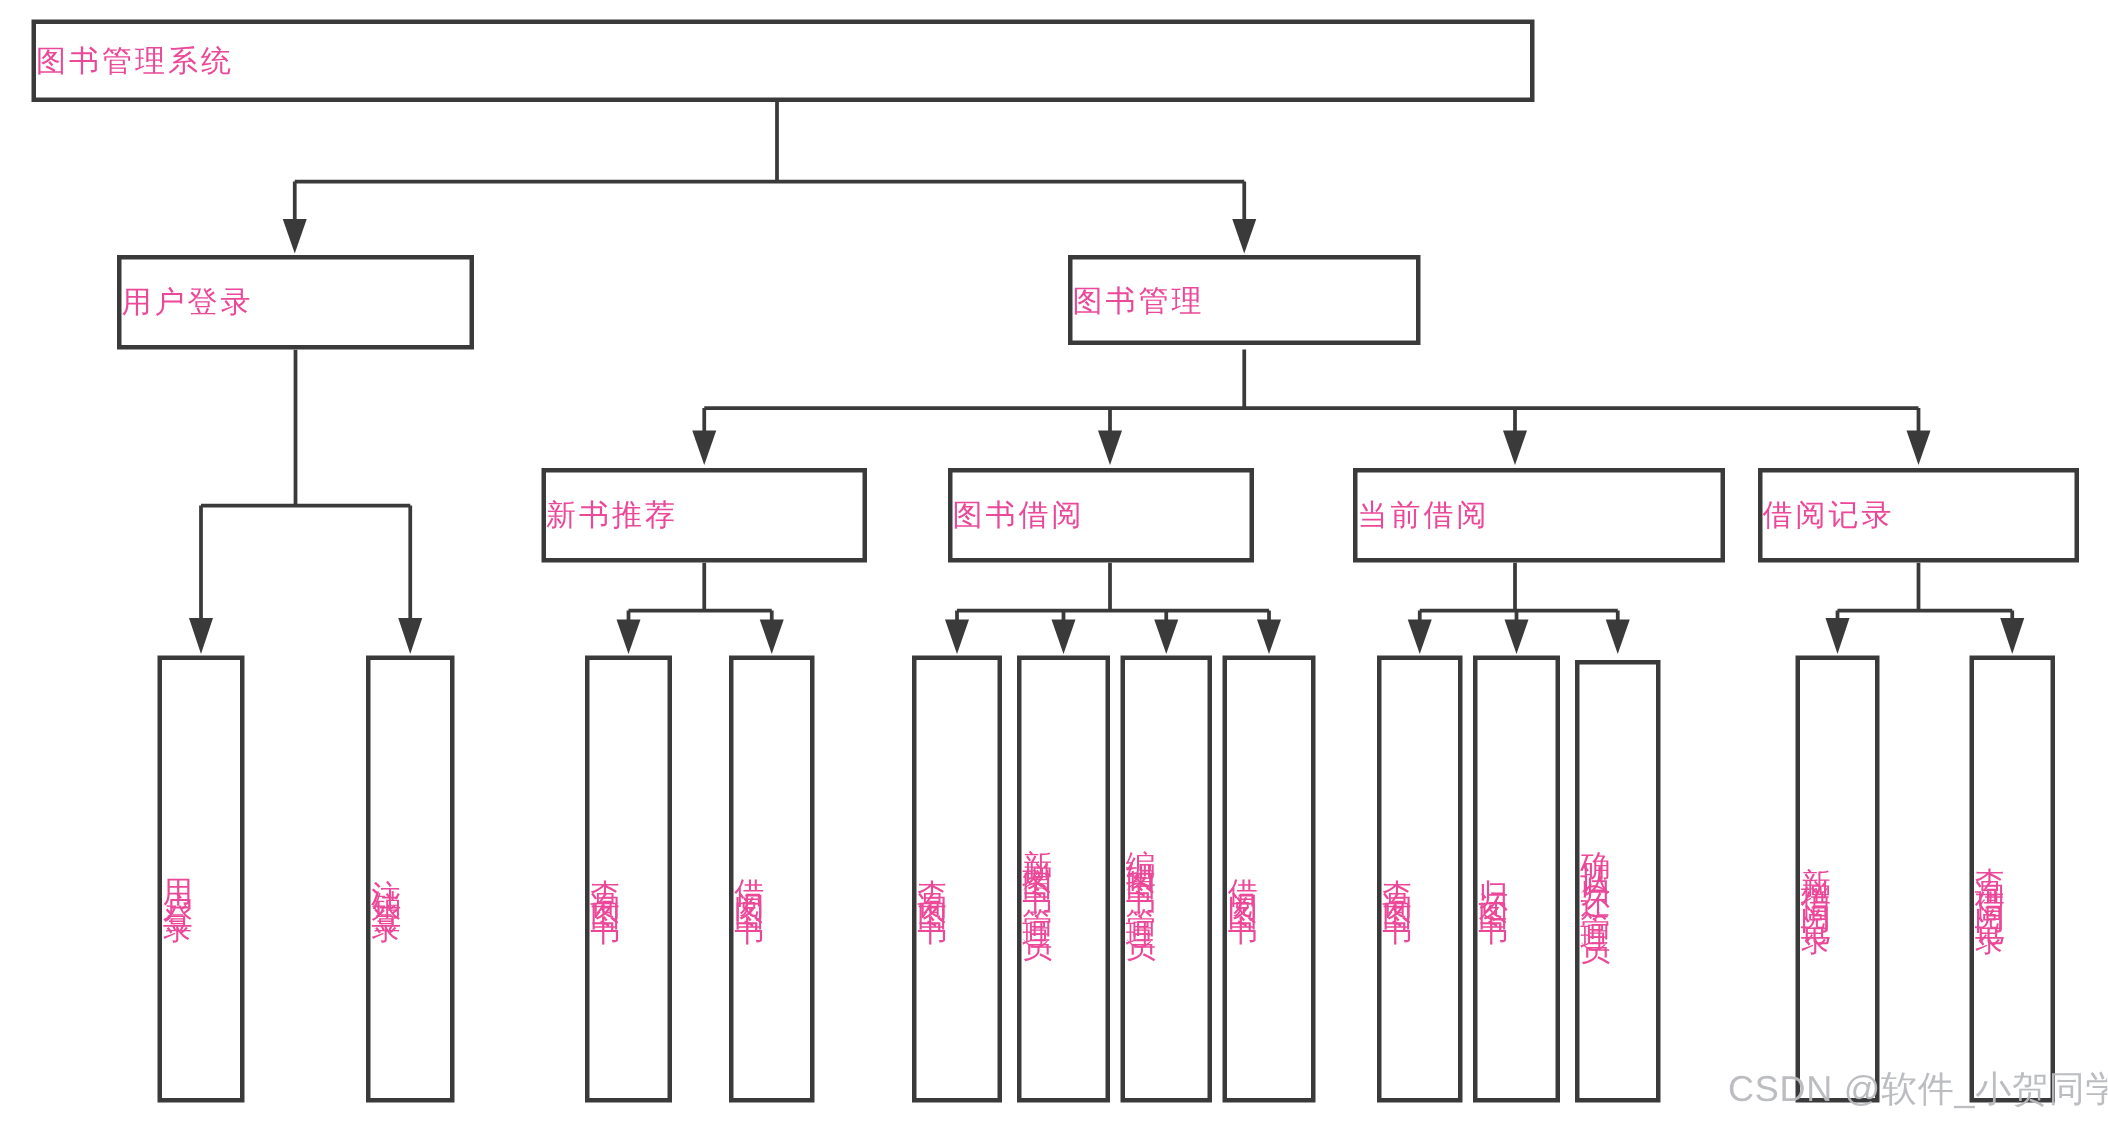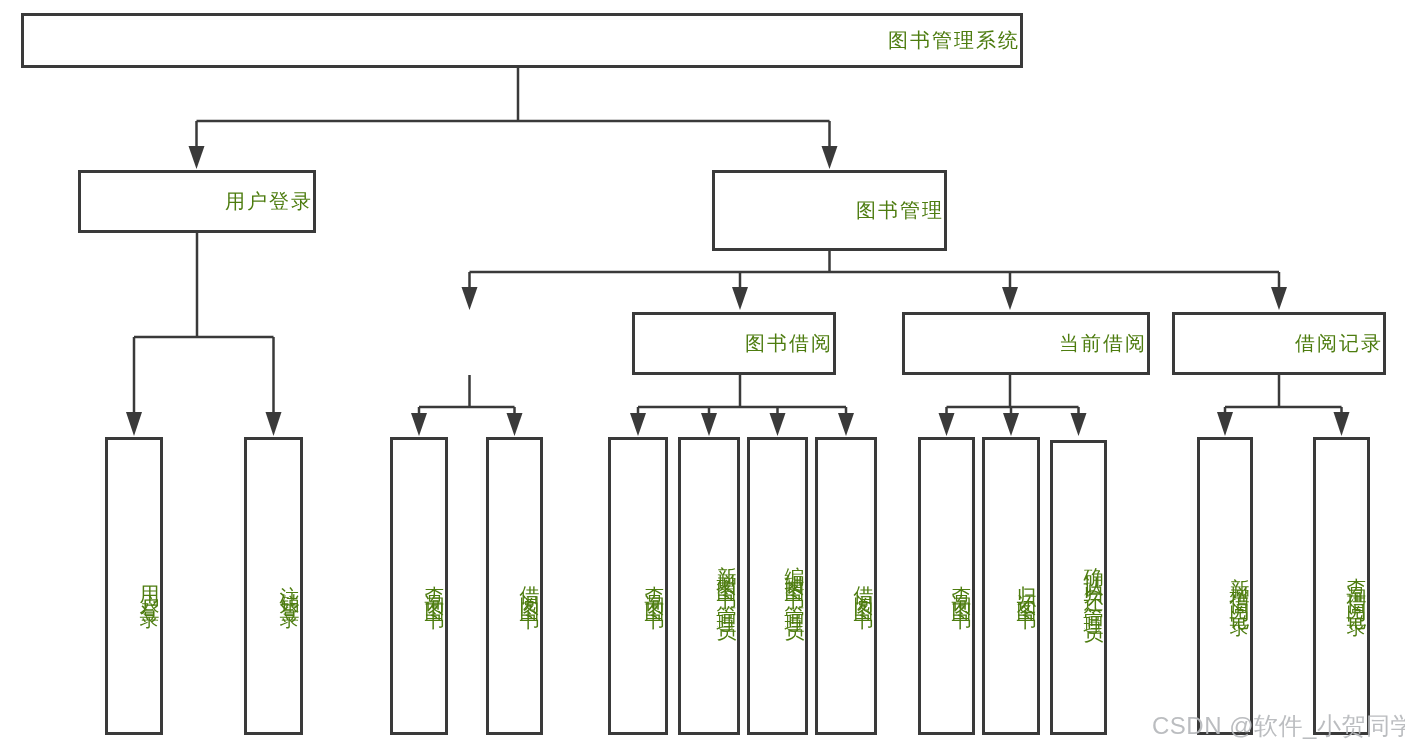--- a/index.html
+++ b/index.html
@@ -21,22 +21,22 @@
     height: 747px;
     z-index: 1;
   }
 
   .node {
     position: absolute;
     background: #ffffff;
     border: 3px solid #3a3a3a;
     display: flex;
     align-items: center;
-    justify-content: flex-end;
-    color: #4d7c0f;
+    justify-content: flex-start;
+    color: #ec4899;
     z-index: 2;
   }
 
   .node-h {
     font-size: 20px;
     letter-spacing: 2px;
     white-space: nowrap;
   }
 
   .node-root { border-width: 3px; }
@@ -146,24 +146,27 @@
     </g>
   </svg>
 
   <div class="node node-h node-root" style="left:21px; top:13px; width:1002px; height:55px;">
     <span>图书管理系统</span>
   </div>
 
   <div class="node node-h" style="left:78px; top:170px; width:238px; height:63px;">
     <span>用户登录</span>
   </div>
-  <div class="node node-h" style="left:712px; top:170px; width:235px; height:81px;">
+  <div class="node node-h" style="left:712px; top:170px; width:235px; height:60px;">
     <span>图书管理</span>
   </div>
 
+  <div class="node node-h" style="left:361px; top:312px; width:217px; height:63px;">
+    <span>新书推荐</span>
+  </div>
   <div class="node node-h" style="left:632px; top:312px; width:204px; height:63px;">
     <span>图书借阅</span>
   </div>
   <div class="node node-h" style="left:902px; top:312px; width:248px; height:63px;">
     <span>当前借阅</span>
   </div>
   <div class="node node-h" style="left:1172px; top:312px; width:214px; height:63px;">
     <span>借阅记录</span>
   </div>
 

